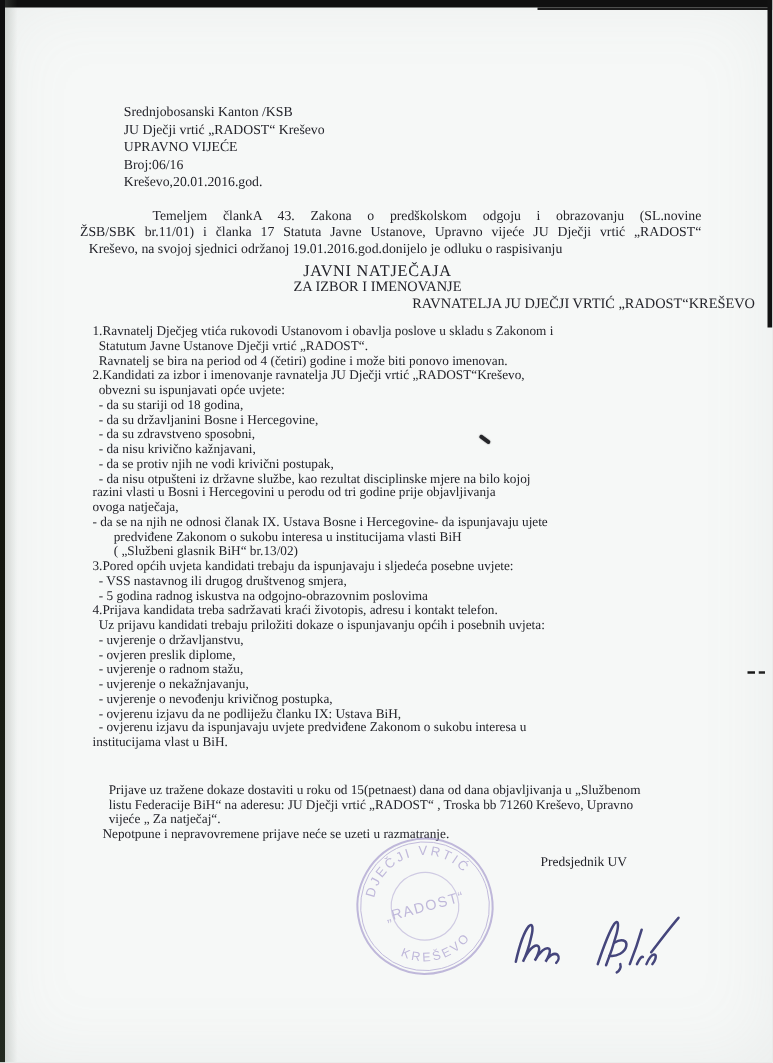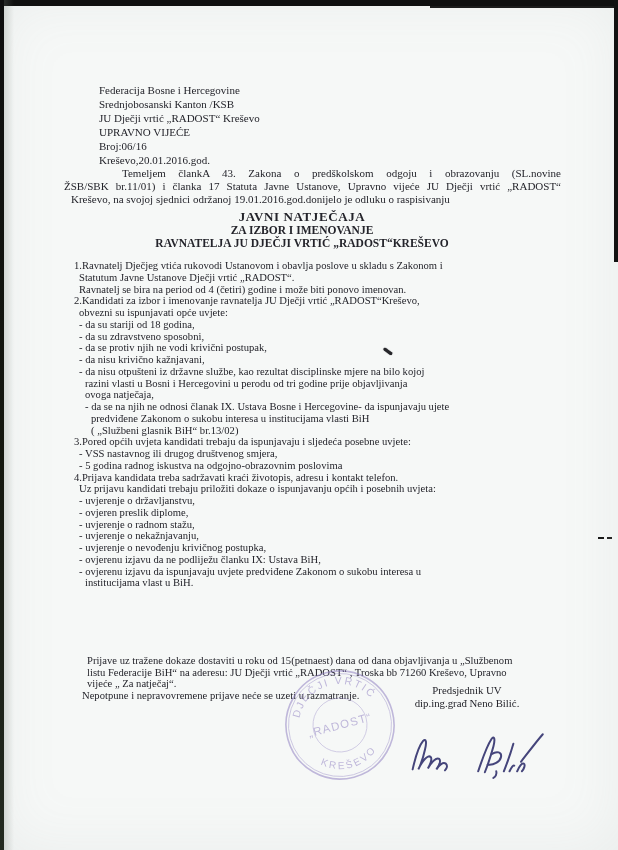--- a/index.html
+++ b/index.html
@@ -21,31 +21,31 @@
     background:linear-gradient(90deg,rgba(120,130,120,0.25),rgba(120,130,120,0));}
   .edge-right{position:absolute;top:0;right:0;width:4px;height:262px;background:#121212;}
 
   .letterhead{position:absolute;left:99px;top:84px;font-size:11px;line-height:13.9px;white-space:nowrap;}
   .intro{position:absolute;left:64px;top:167px;width:497px;font-size:11px;line-height:13.2px;}
   .iline{width:497px;}
   .i1{padding-left:58px;width:439px;text-align:justify;text-align-last:justify;}
   .i2{text-align:justify;text-align-last:justify;}
   .i3{padding-left:7px;}
 
-  .title{position:absolute;left:0;top:210px;width:604px;text-align:center;font-weight:bold;}
+  .title{position:absolute;left:0;top:210px;width:604px;text-align:center;font-weight:normal;}
   .t1{font-size:13px;letter-spacing:0.6px;line-height:14px;}
   .t2{font-size:11.5px;line-height:12.5px;}
-  .t3{font-size:11.5px;line-height:12.5px;}
+  .t3{font-size:11.5px;line-height:12.5px;text-align:right;}
 
   .body-text{position:absolute;left:74px;top:260px;width:505px;font-size:10.6px;line-height:11.75px;}
-  .closing{position:absolute;left:82px;top:655px;width:500px;font-size:10.6px;line-height:11.7px;}
+  .closing{position:absolute;left:82px;top:627px;width:500px;font-size:10.6px;line-height:11.7px;}
   .bline{white-space:nowrap;}
   .ind0{margin-left:0;}
   .ind1{margin-left:5px;}
-  .ind2{margin-left:11px;}
+  .ind2{}
   .ind3{margin-left:17px;}
 
   .signoff{position:absolute;left:375px;top:684px;width:184px;text-align:center;font-size:10.8px;line-height:13px;}
 
   .stamp{position:absolute;left:280px;top:664px;width:120px;height:122px;pointer-events:none;}
   .signature{position:absolute;left:406px;top:729px;width:152px;height:58px;}
 
   .pen-mark{position:absolute;left:383px;top:350px;width:10px;height:2.6px;background:#26262a;
     border-radius:2px;transform:rotate(36deg);box-shadow:0 0 1px #26262a;}
   .dash-mark{position:absolute;left:598px;top:537px;width:6px;height:2.4px;background:#191919;}
@@ -55,21 +55,20 @@
 <body>
 
 <div class="page">
 
   <div class="edge-top"></div>
   <div class="edge-left"></div>
   <div class="edge-left-shadow"></div>
   <div class="edge-right"></div>
 
   <div class="letterhead">
-      <div class="bline ind0">Federacija Bosne i Hercegovine</div>
       <div class="bline ind0">Srednjobosanski Kanton /KSB</div>
       <div class="bline ind0">JU Dječji vrtić „RADOST“ Kreševo</div>
       <div class="bline ind0">UPRAVNO VIJEĆE</div>
       <div class="bline ind0">Broj:06/16</div>
       <div class="bline ind0">Kreševo,20.01.2016.god.</div>
     </div>
 
   <div class="intro">
     <div class="iline i1">Temeljem člankA 43. Zakona o predškolskom odgoju i obrazovanju (SL.novine</div>
     <div class="iline i2">ŽSB/SBK br.11/01) i članka 17 Statuta Javne Ustanove, Upravno vijeće JU Dječji vrtić „RADOST“</div>
@@ -82,23 +81,24 @@
     <div class="t3">RAVNATELJA JU DJEČJI VRTIĆ „RADOST“KREŠEVO</div>
   </div>
 
   <div class="body-text">
       <div class="bline ind0">1.Ravnatelj Dječjeg vtića rukovodi Ustanovom i obavlja poslove u skladu s Zakonom i</div>
       <div class="bline ind1">Statutum Javne Ustanove Dječji vrtić „RADOST“.</div>
       <div class="bline ind1">Ravnatelj se bira na period od 4 (četiri) godine i može biti ponovo imenovan.</div>
       <div class="bline ind0">2.Kandidati za izbor i imenovanje ravnatelja JU Dječji vrtić „RADOST“Kreševo,</div>
       <div class="bline ind1">obvezni su ispunjavati opće uvjete:</div>
       <div class="bline ind1">- da su stariji od 18 godina,</div>
+      <div class="bline ind1">- da su državljanini Bosne i Hercegovine,</div>
       <div class="bline ind1">- da su zdravstveno sposobni,</div>
+      <div class="bline ind1">- da nisu krivično kažnjavani,</div>
       <div class="bline ind1">- da se protiv njih ne vodi krivični postupak,</div>
-      <div class="bline ind1">- da nisu krivično kažnjavani,</div>
       <div class="bline ind1">- da nisu otpušteni iz državne službe, kao rezultat disciplinske mjere na bilo kojoj</div>
       <div class="bline ind2">razini vlasti u Bosni i Hercegovini u perodu od tri godine prije objavljivanja</div>
       <div class="bline ind2">ovoga natječaja,</div>
       <div class="bline ind2">- da se na njih ne odnosi članak IX. Ustava Bosne i Hercegovine- da ispunjavaju ujete</div>
       <div class="bline ind3">predviđene Zakonom o sukobu interesa u institucijama vlasti BiH</div>
       <div class="bline ind3">( „Službeni glasnik BiH“ br.13/02)</div>
       <div class="bline ind0">3.Pored općih uvjeta kandidati trebaju da ispunjavaju i sljedeća posebne uvjete:</div>
       <div class="bline ind1">- VSS nastavnog ili drugog društvenog smjera,</div>
       <div class="bline ind1">- 5 godina radnog iskustva na odgojno-obrazovnim poslovima</div>
       <div class="bline ind0">4.Prijava kandidata treba sadržavati kraći životopis, adresu i kontakt telefon.</div>
@@ -115,21 +115,20 @@
 
   <div class="closing">
       <div class="bline ind1">Prijave uz tražene dokaze dostaviti u roku od 15(petnaest) dana od dana objavljivanja u „Službenom</div>
       <div class="bline ind1">listu Federacije BiH“ na aderesu: JU Dječji vrtić „RADOST“ , Troska bb 71260 Kreševo, Upravno</div>
       <div class="bline ind1">vijeće „ Za natječaj“.</div>
       <div class="bline ind0">Nepotpune i nepravovremene prijave neće se uzeti u razmatranje.</div>
     </div>
 
   <div class="signoff">
     <div>Predsjednik UV</div>
-    <div>dip.ing.građ Neno Bilić.</div>
   </div>
 
   <svg class="stamp" viewBox="0 0 120 122" xmlns="http://www.w3.org/2000/svg">
     <g transform="rotate(-15 60 61)" opacity="0.52" fill="none" stroke="#8d7dc0">
       <circle cx="60" cy="61" r="54" stroke-width="1.6"></circle>
       <circle cx="60" cy="61" r="51.5" stroke-width="0.7"></circle>
       <circle cx="60" cy="61" r="27" stroke-width="0.9" opacity="0.7"></circle>
       <defs>
         <path id="arcTop" d="M19,61 A41,41 0 0 1 101,61"></path>
         <path id="arcBottom" d="M16,61 A44,44 0 0 0 104,61"></path>

